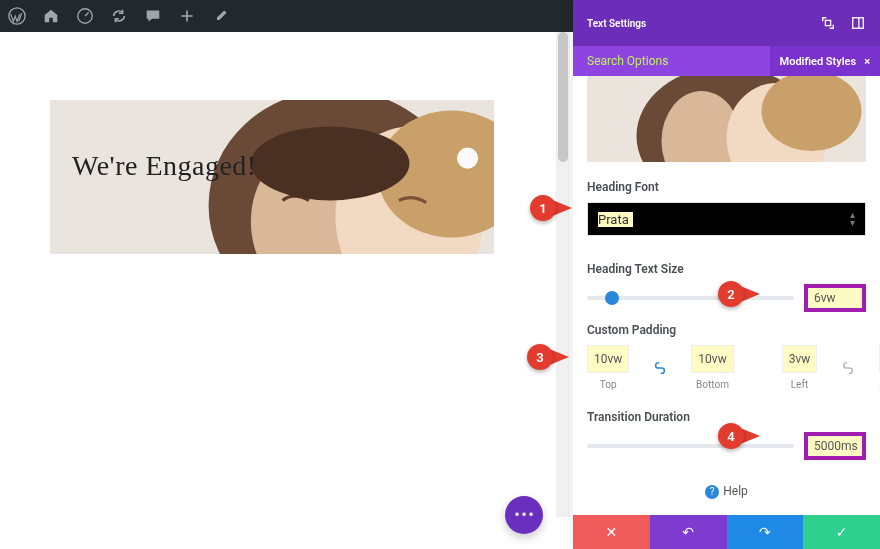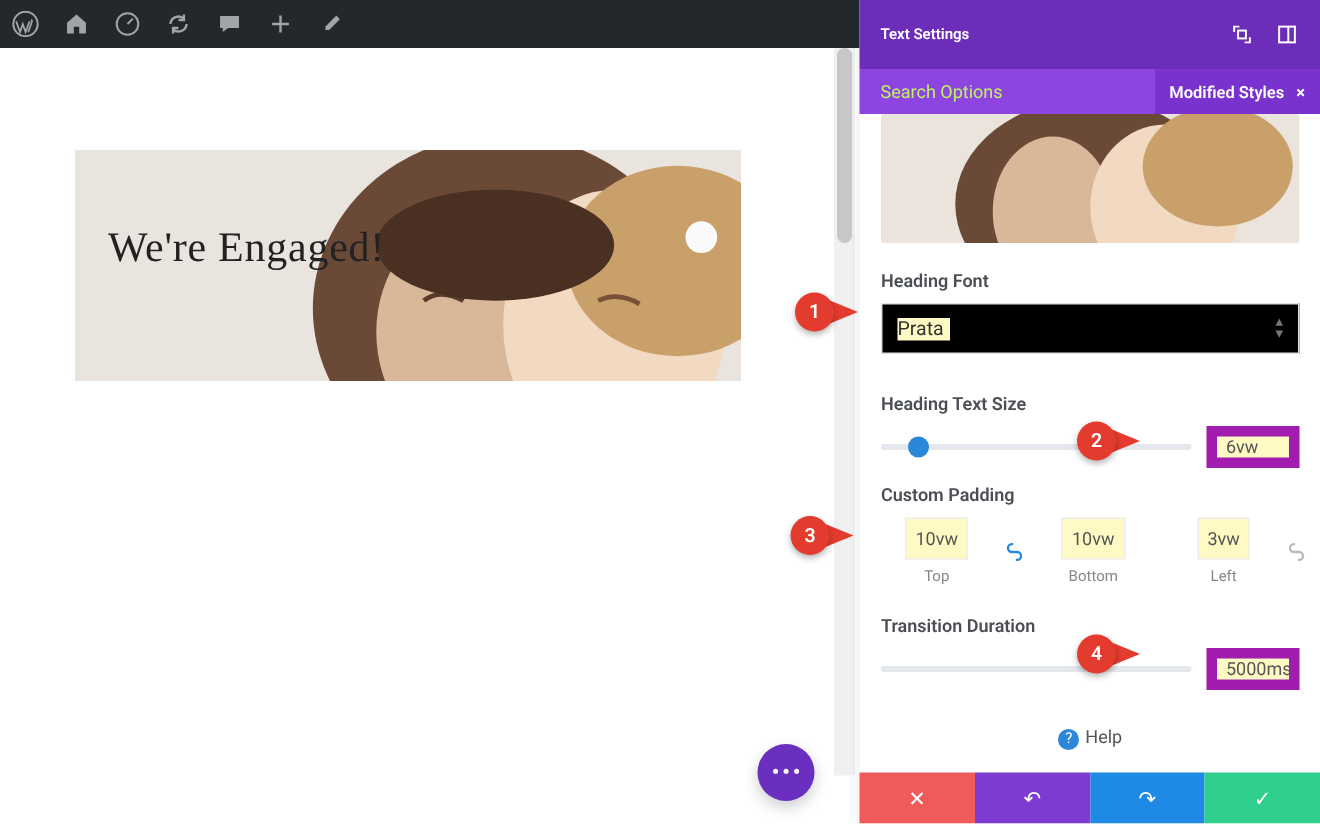--- a/index.html
+++ b/index.html
@@ -34,23 +34,23 @@
 .thumb { height: 86px; background: #eee; border-radius: 2px; margin-bottom: 18px; position: relative; overflow: hidden; }
 .lbl { font-size: 12px; color: #4b4e55; font-weight: 600; margin-bottom: 8px; margin-top: 8px; }
 
 .select { height: 34px; border: 1px solid #e1e1e1; background: #000000; display: flex; align-items: center; padding: 0 10px; font-size: 13px; color: #333; position: relative; cursor: pointer; }
 .select .caret { position: absolute; right: 10px; color: #777; font-size: 10px; line-height: 8px; }
 .hl-val { background: #fff9c4; padding: 0 4px 0 0; }
 
 .slider-row { display: flex; align-items: center; gap: 10px; margin-top: 4px; }
 .slider { flex: 1; height: 4px; background: #e4e7ec; border-radius: 2px; position: relative; }
 .slider .knob { position: absolute; top: 50%; transform: translate(-50%,-50%); width: 14px; height: 14px; border-radius: 50%; background: #2b87da; cursor: pointer; }
-.valbox { width: 62px; height: 28px; border: 7px solid #a21caf; font-size: 12px; display: flex; align-items: center; padding: 0 6px; color: #555; }
-
-.pad-row { display: flex; align-items: center; gap: 24px; margin-top: 2px; margin-left: 16px; }
+.valbox { width: 62px; height: 28px; border: 4px solid #a21caf; font-size: 12px; display: flex; align-items: center; padding: 0 6px; color: #555; }
+
+.pad-row { display: flex; align-items: center; gap: 24px; margin-top: 2px; }
 .pcol { flex: 1; text-align: center; }
 .pin { width: 100%; height: 28px; border: 1px solid #eee; font-size: 12px; display: flex; align-items: center; justify-content:flex-start; padding:0 6px; color: #555; }
 .pin.hl, .valbox.hl { background: #fff9c4; }
 .plab { font-size: 10px; color: #888; margin-top: 6px; }
 .link-ic { width: 24px; display: flex; align-items: center; justify-content: center; color: #2b87da; cursor: pointer; }
 .link-ic.off { color: #bbb; }
 
 .help { text-align: center; margin-top: 24px; font-size: 12px; color: #555; }
 .help .q { display:inline-flex; width:14px; height:14px; border-radius:50%; background:#2b87da; color:#fff; align-items:center; justify-content:center; font-size:10px; margin-right:4px; }
 

